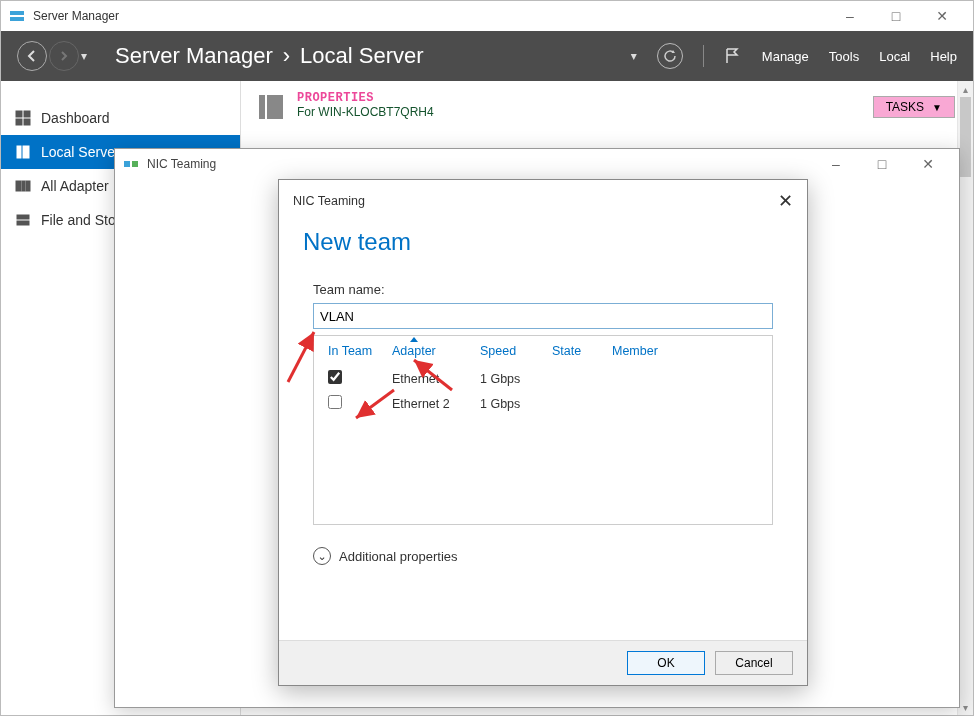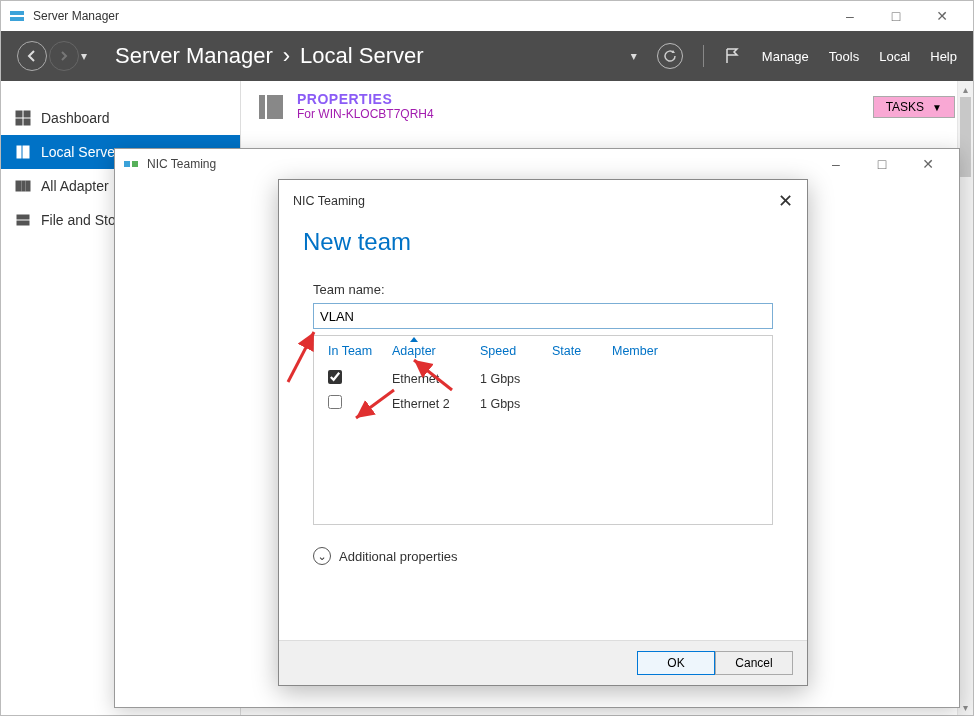--- a/index.html
+++ b/index.html
@@ -29,22 +29,22 @@
   .side-item { display:flex; align-items:center; gap:10px; height:34px; padding:0 14px; font-size:14px; color:#333; }
   .side-item.selected { background:#0072c6; color:#fff; }
   .side-icon { width:16px; height:16px; display:inline-block; }
   .side-icon svg { width:16px; height:16px; }
   .side-item:not(.selected) svg { stroke:#555; fill:#555; }
   .side-item.selected svg { stroke:#fff; fill:#fff; }
 
   .content { flex:1; padding:10px 18px; position:relative; overflow:hidden; background:#fff; }
   .prop-header { display:flex; align-items:flex-start; }
   .server-big-icon { width:24px; height:32px; margin-right:14px; }
-  .prop-header h3 { font-size:14px; font-weight:600; color:#8b5cf6; letter-spacing:0.5px;}
-  .prop-header .sub { font-size:12px; color:#a21caf; }
+  .prop-header h3 { font-size:12px; font-weight:600; color:#ec4899; letter-spacing:0.5px;font-family:Liberation Mono, monospace;}
+  .prop-header .sub { font-size:12px; color:#14532d; }
   .tasks-btn { border:1px solid #aaa; background:#f9a8d4; font-size:12px; padding:3px 12px; display:inline-flex; align-items:center; gap:8px; }
   .tasks-btn .tri { font-size:10px;}
 
   .section { margin-top:24px; }
   .section h4 { font-size:13px; letter-spacing:1px; font-weight:600; color:#444; }
   .section .sub { font-size:12px; color:#666; margin-top:2px;}
   .table-head { display:flex; gap:22px; font-size:12px; color:#0072c6; border-top:1px solid #ddd; border-bottom:1px solid #ececec; padding:6px 8px; margin-top:8px;}
   .table-head .col { display:flex; align-items:center; gap:4px;}
   .table-row { background:#0072c6; color:#fff; font-size:12px; padding:6px 8px; display:flex; align-items:center; gap:6px; }
   .sort-caret { width:0; height:0; border-left:4px solid transparent; border-right:4px solid transparent; border-bottom:5px solid #0072c6;}
@@ -73,21 +73,21 @@
   .adapters .head { display:flex; gap:16px; padding:8px 14px; font-size:12.5px; color:#0072c6;}
   .adapters .row { display:flex; align-items:center; gap:16px; padding:4px 14px; font-size:12.5px; color:#333;}
   .adapters .row .c-team { width:48px;}
   .adapters .head .c-team { width:48px;}
   .adapters .c-adapter { width:72px;}
   .adapters .c-speed { width:56px;}
   .adapters .c-state { width:44px;}
   input[type=checkbox].chk { width:14px; height:14px; accent-color:#333;}
   .addl { display:flex; align-items:center; gap:8px; margin-top:22px; font-size:13px; color:#333;}
   .chev-circle { width:18px; height:18px; border:1.5px solid #555; border-radius:50%; display:inline-flex; align-items:center; justify-content:center; font-size:11px; line-height:1; color:#333;}
-  .modal-footer { background:#f0f0f0; border-top:1px solid #ddd; padding:10px 14px; display:flex; justify-content:flex-end; gap:0;}
+  .modal-footer { background:#f0f0f0; border-top:1px solid #ddd; padding:10px 14px; display:flex; justify-content:flex-end; gap:10px;}
   .modal-footer button { width:78px; height:24px; font-size:12px; border:1px solid #aaa; background:#efefef;}
   .modal-footer button.primary { border:1.5px solid #0078d7; background:#eef6fc;}
 
   
   .arrow { position:absolute; pointer-events:none;}
 </style>
 </head>
 <body>
 
 <div class="main-window">

